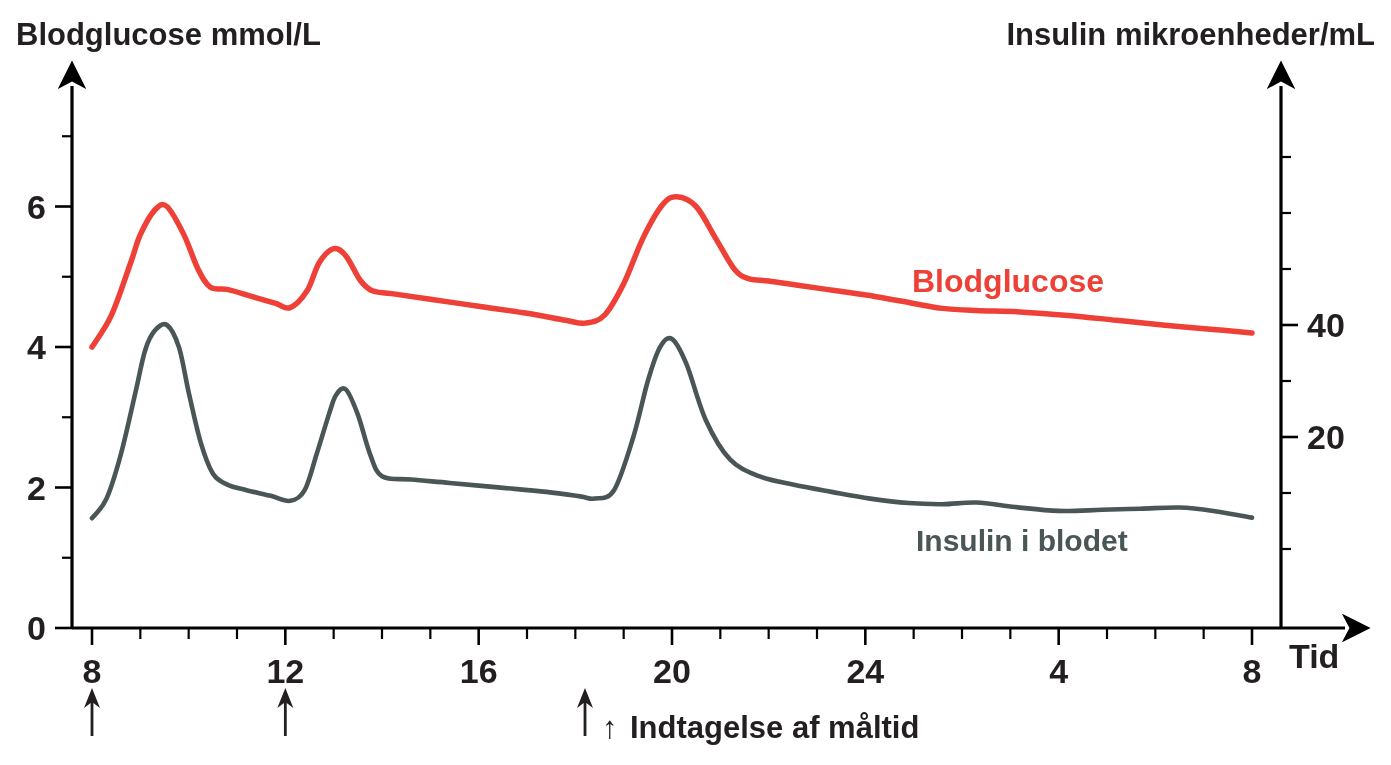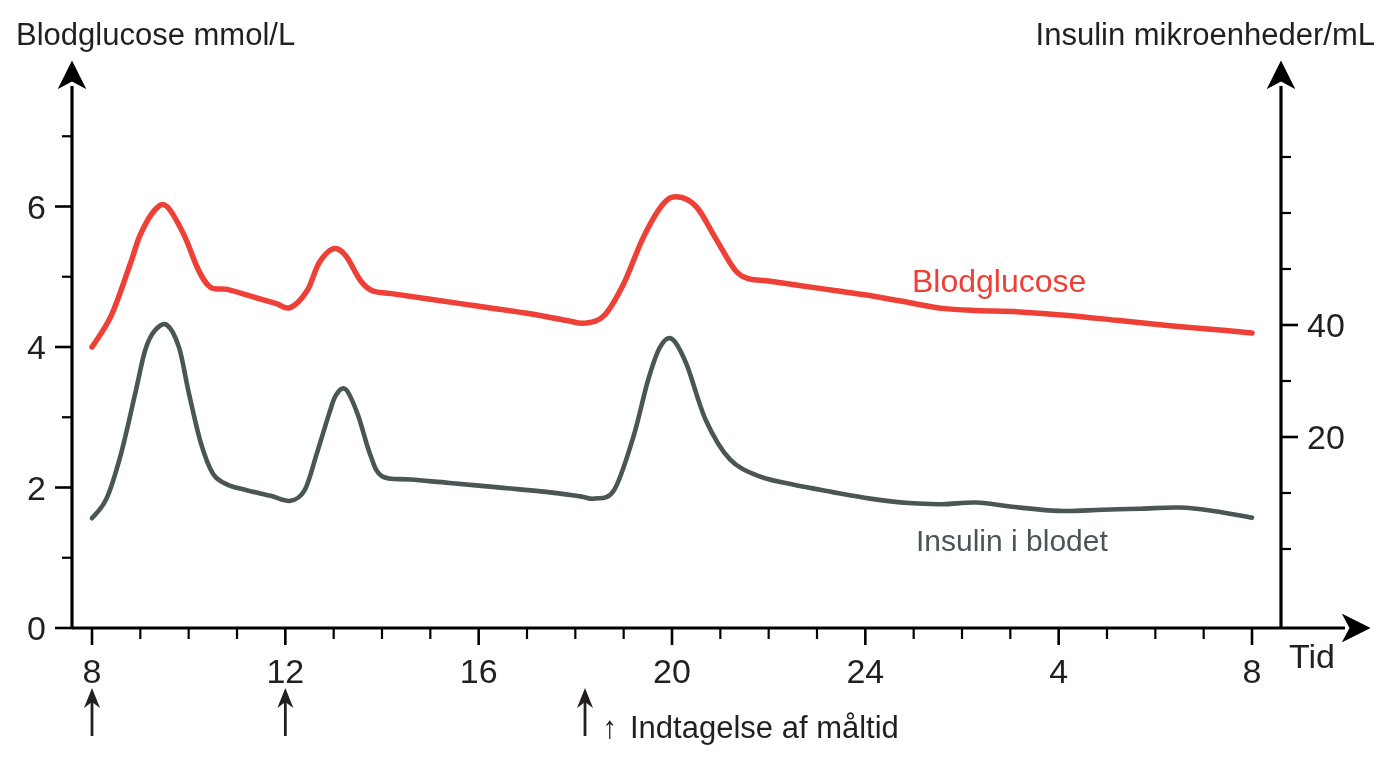--- a/index.html
+++ b/index.html
@@ -11,20 +11,21 @@
     width: 1391px;
     height: 765px;
     font-family: "Liberation Sans", sans-serif;
     overflow: hidden;
   }
   #figure {
     position: relative;
     width: 1187px;
     height: 765px;
     background: #ffffff;
+    font-weight: bold;
   }
   svg#chart {
     position: absolute;
     left: 0;
     top: 0;
     width: 1391px;
     height: 765px;
     display: block;
   }
   .axis-title {

